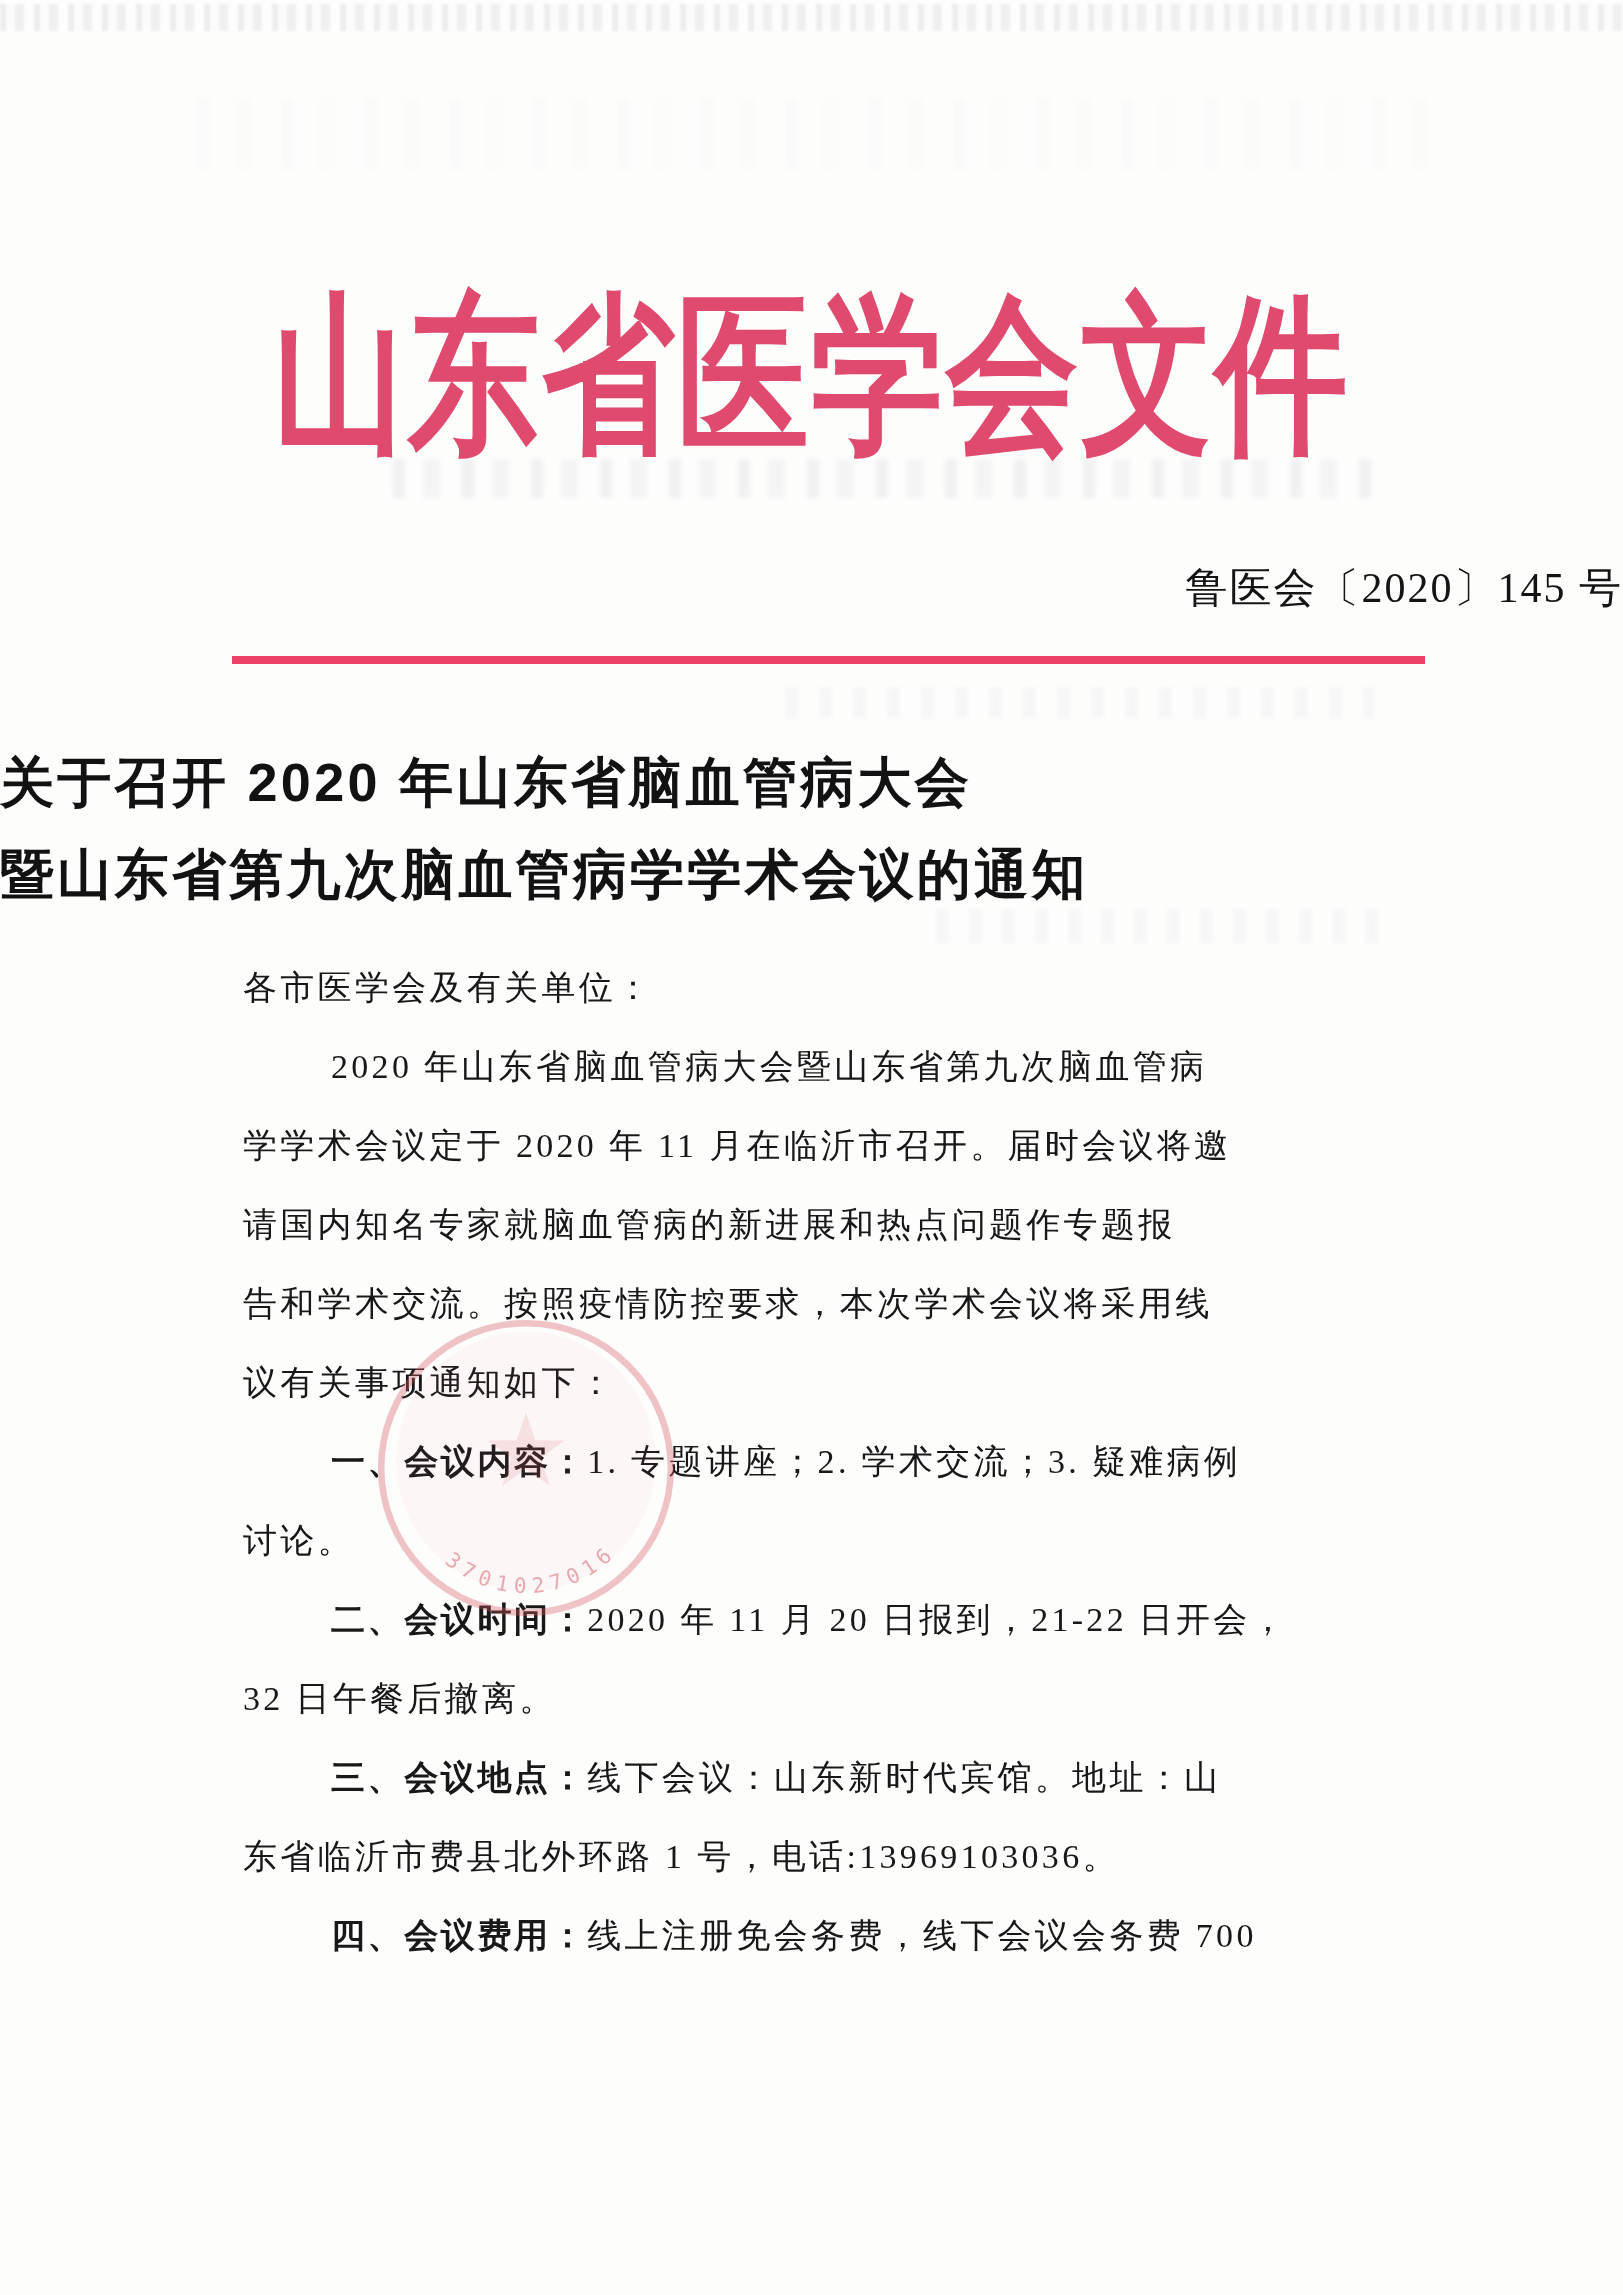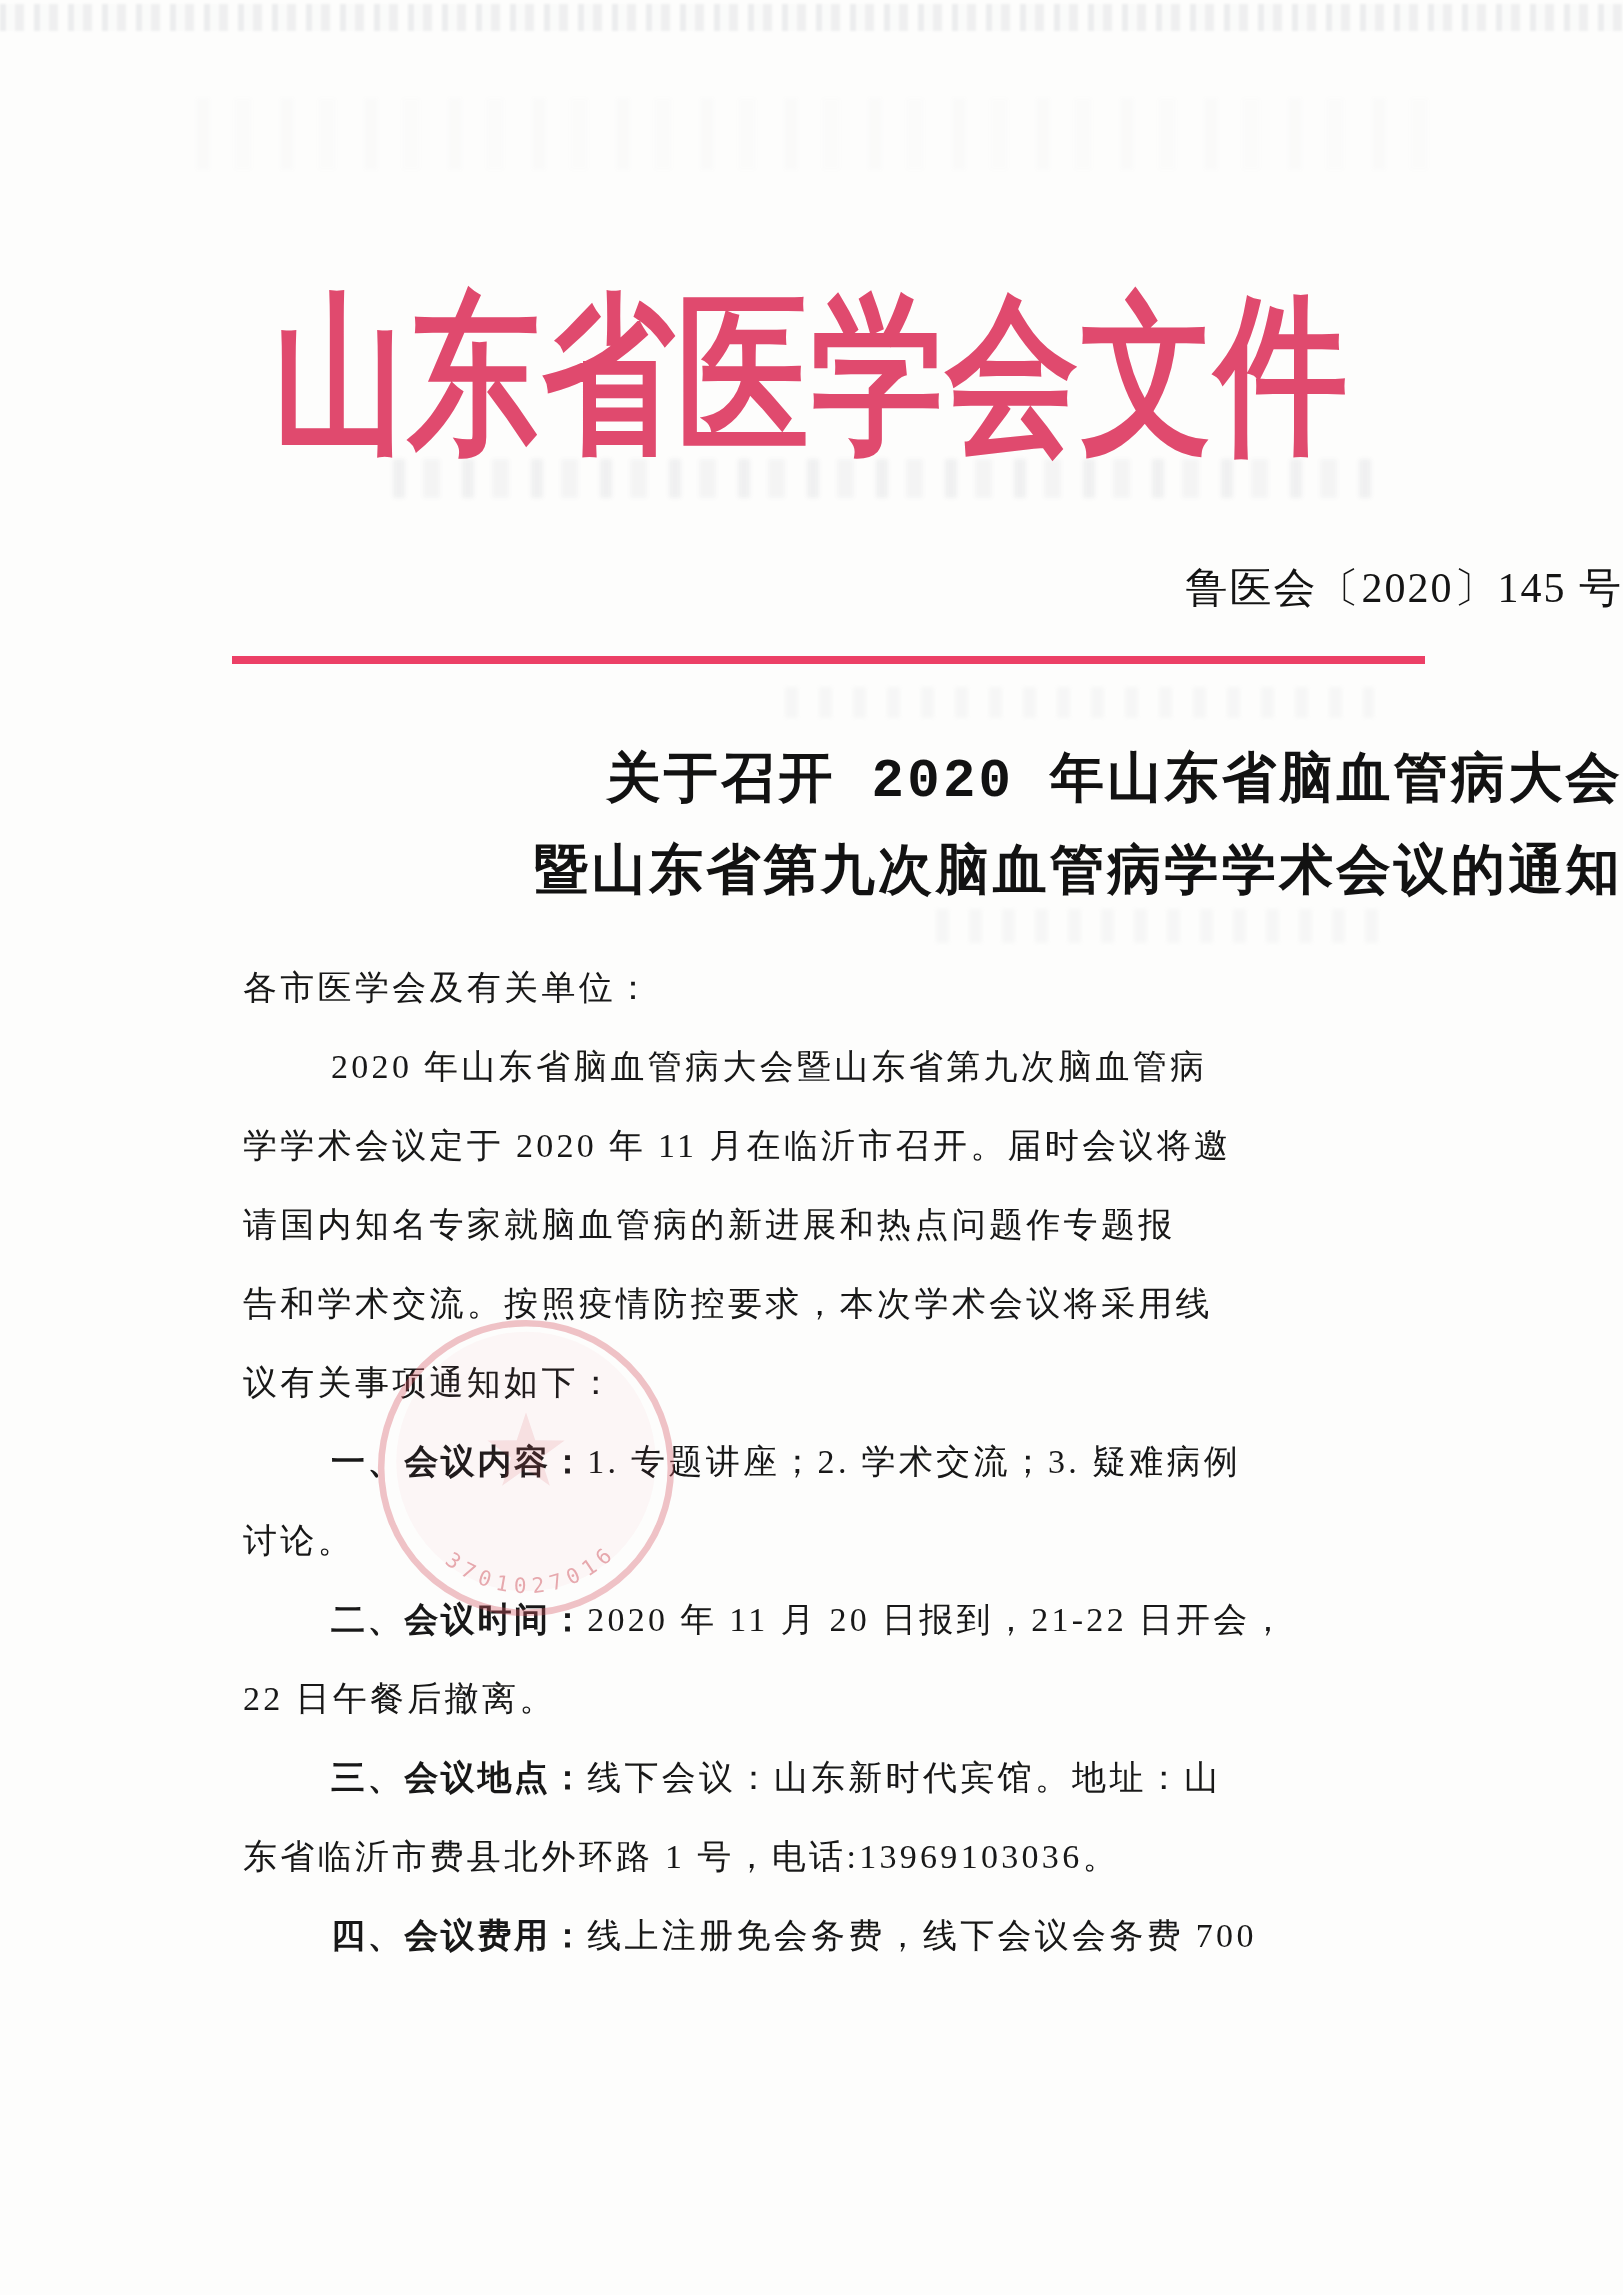--- a/index.html
+++ b/index.html
@@ -31,22 +31,22 @@
     transform:scaleY(1.30);transform-origin:50% 0;white-space:nowrap;
   }
   .doc-no{
     position:absolute;top:560px;left:0;width:100%;text-align:right;
     font-size:42px;letter-spacing:2px;color:#141414;white-space:nowrap;
   }
   .red-rule{
     position:absolute;left:232px;top:656px;width:1193px;height:7.9px;background:#ec4066;
   }
   .notice-title{
-    position:absolute;top:736px;left:0;width:100%;text-align:right;
-    font-family:Liberation Mono, monospace;font-weight:700;
+    position:absolute;top:736px;left:0;width:100%;text-align:left;
+    font-family:Liberation Sans, sans-serif;font-weight:700;
     font-size:54px;color:#121212;letter-spacing:3.3px;line-height:92px;white-space:nowrap;
   }
   .body-block{
     position:absolute;left:243px;top:948px;width:1139px;
     font-size:34px;letter-spacing:3.3px;color:#181818;
   }
   .body-block .line{height:79px;line-height:79px;white-space:nowrap;}
   .body-block .line.indent{padding-left:88px;}
   .body-block .line b{
     font-family:"Liberation Sans","DejaVu Sans",sans-serif;font-weight:700;letter-spacing:2.6px;margin-top:8px;
@@ -81,21 +81,21 @@
   <div class="body-block" id="body-lines">
       <div class="line">各市医学会及有关单位：</div>
       <div class="line indent">2020 年山东省脑血管病大会暨山东省第九次脑血管病</div>
       <div class="line">学学术会议定于 2020 年 11 月在临沂市召开。届时会议将邀</div>
       <div class="line">请国内知名专家就脑血管病的新进展和热点问题作专题报</div>
       <div class="line">告和学术交流。按照疫情防控要求，本次学术会议将采用线</div>
       <div class="line">议有关事项通知如下：</div>
       <div class="line indent"><b>一、会议内容：</b>1. 专题讲座；2. 学术交流；3. 疑难病例</div>
       <div class="line">讨论。</div>
       <div class="line indent"><b>二、会议时间：</b>2020 年 11 月 20 日报到，21-22 日开会，</div>
-      <div class="line">22 日午餐后撤离。</div>
+      <div class="line">32 日午餐后撤离。</div>
       <div class="line indent"><b>三、会议地点：</b>线下会议：山东新时代宾馆。地址：山</div>
       <div class="line">东省临沂市费县北外环路 1 号，电话:13969103036。</div>
       <div class="line indent"><b>四、会议费用：</b>线上注册免会务费，线下会议会务费 700</div>
     </div>
 
   <svg class="stamp" viewBox="0 0 470 470">
     <circle cx="235" cy="235" r="221" fill="none" stroke="rgba(214,85,98,0.38)" stroke-width="10"></circle>
     <circle cx="235" cy="225" r="198" fill="rgba(228,120,130,0.05)"></circle>
     <path d="M235,150 L249.1,192.6 L294,193 L257.8,219.4 L271.4,262.2 L235,236 L198.6,262.2 L212.2,219.4 L176,193 L220.9,192.6 Z" fill="rgba(214,85,98,0.16)"></path>
     <path id="seal-arc" d="M70,330 A190,190 0 0 0 400,330" fill="none"></path>

